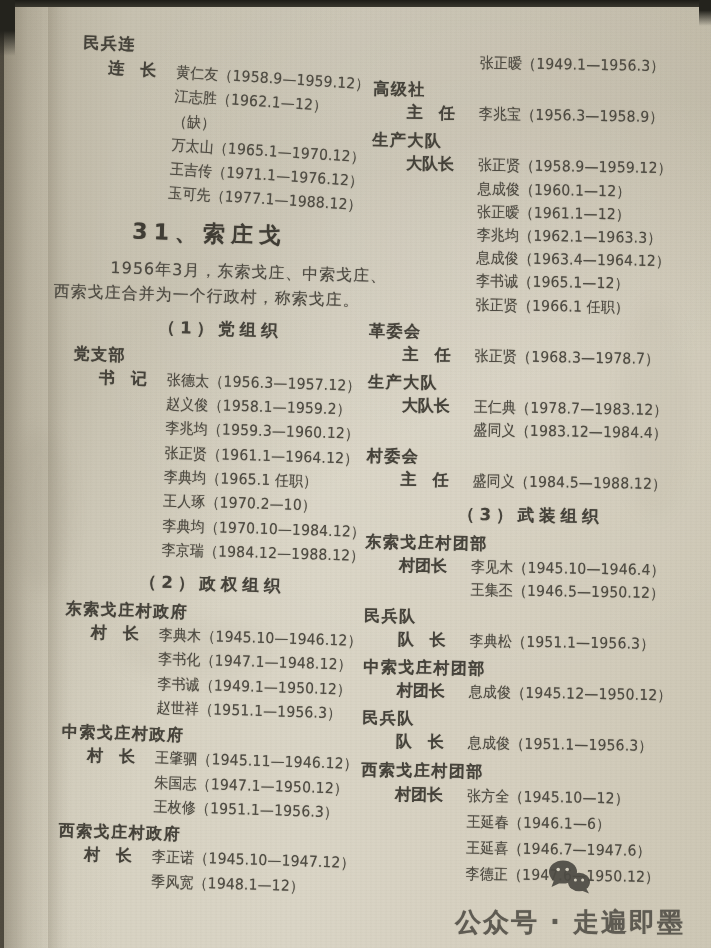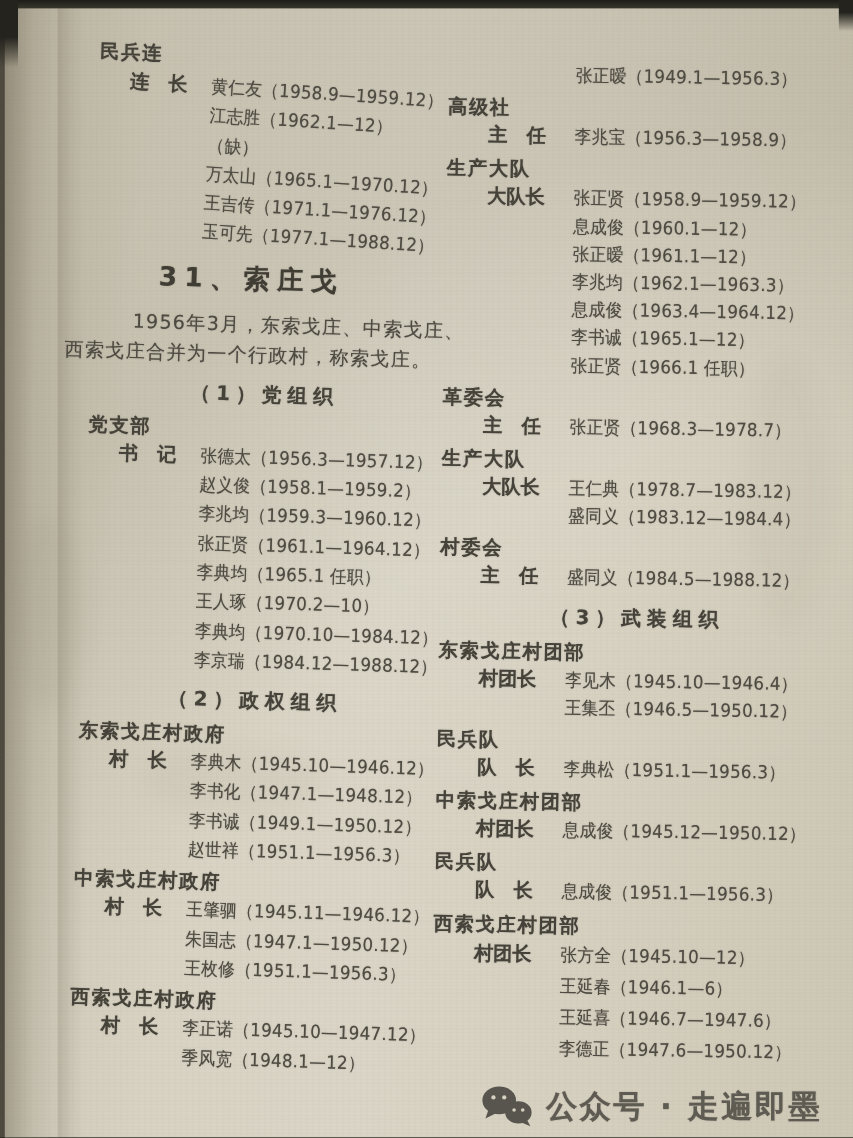--- a/index.html
+++ b/index.html
@@ -61,21 +61,21 @@
   .col-right .row{line-height:23.2px;}
   .col-right .block:last-child .row{line-height:26px;}
   .role{flex:0 0 58px;margin-left:26px;margin-right:10px;font-size:16px;font-weight:bold;
     color:#45423a;white-space:nowrap;text-shadow:0 0 1px rgba(70,65,55,.5);}
   .col-right .role{flex-basis:62px;margin-left:34px;}
   .name{font-size:15px;white-space:nowrap;color:#4e4b42;letter-spacing:.2px;
     transform:scaleX(0.93);transform-origin:left center;
     text-shadow:0 0 1px rgba(78,73,63,.55);}
 
   .watermark{position:absolute;right:26px;bottom:8px;display:flex;align-items:center;
-    gap:10px;color:#55524a;opacity:.92;}
+    gap:10px;color:#55524a;opacity:.92;flex-direction:column;}
   .watermark .wm-text{font-size:26px;font-weight:600;letter-spacing:2px;
     text-shadow:0 0 1px rgba(80,76,66,.5);}
   .wm-icon{width:44px;height:36px;display:block;}
 </style>
 </head>
 <body>
 
 <div class="photo">
   <div class="paper"></div>
   <div class="noise"></div>

